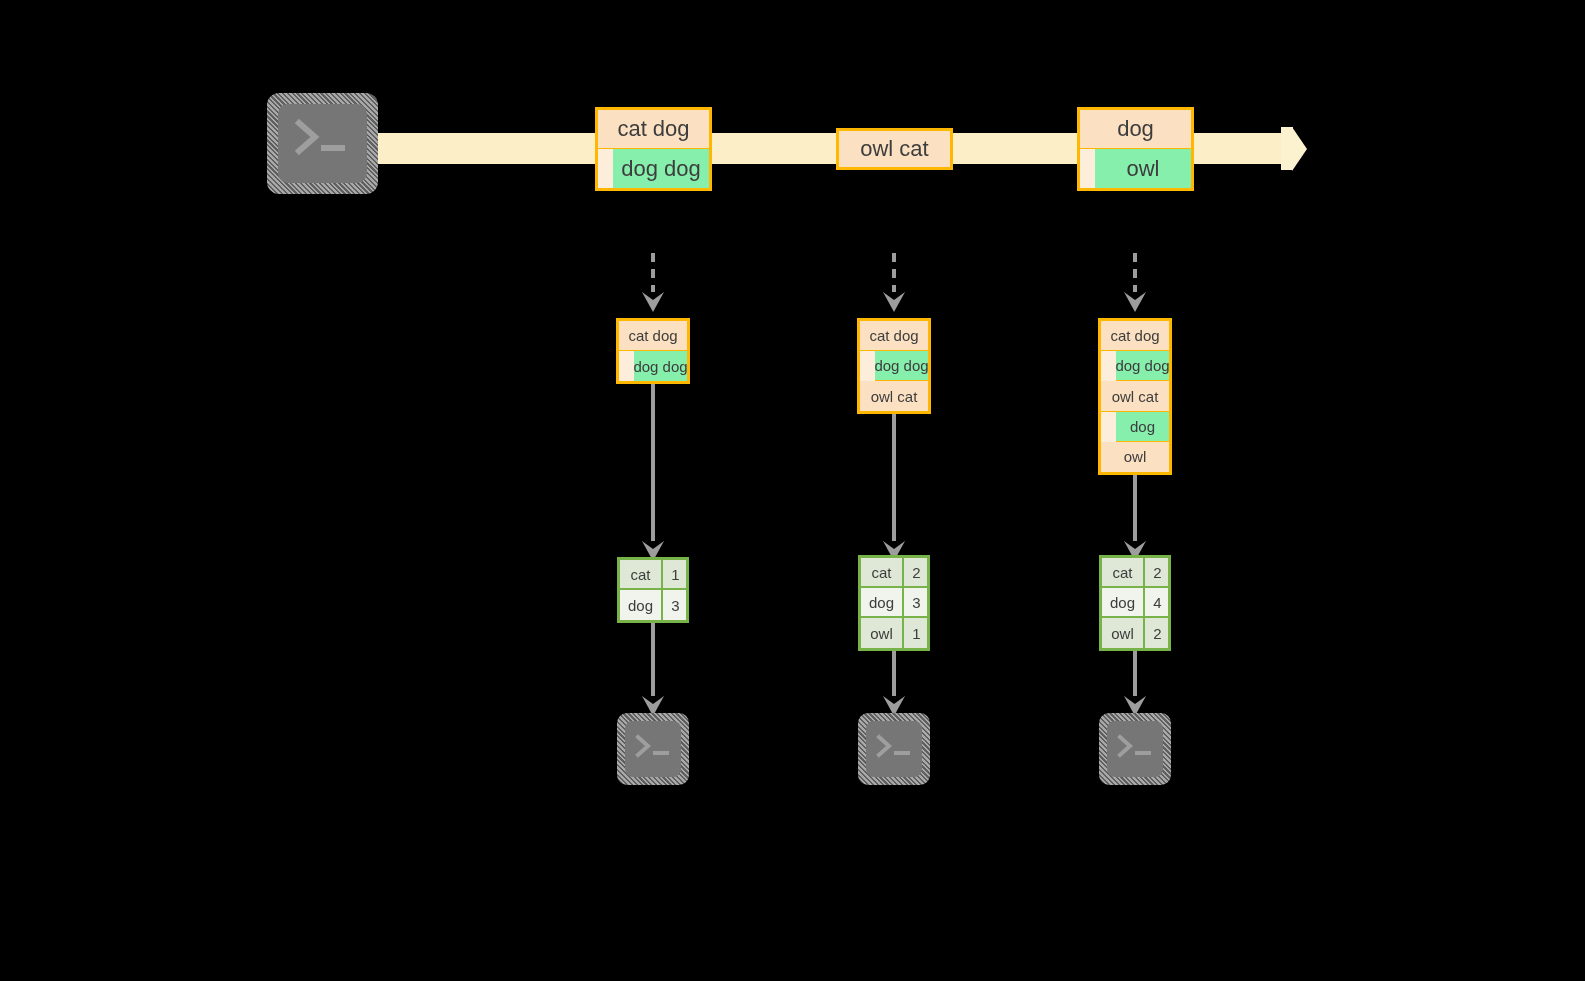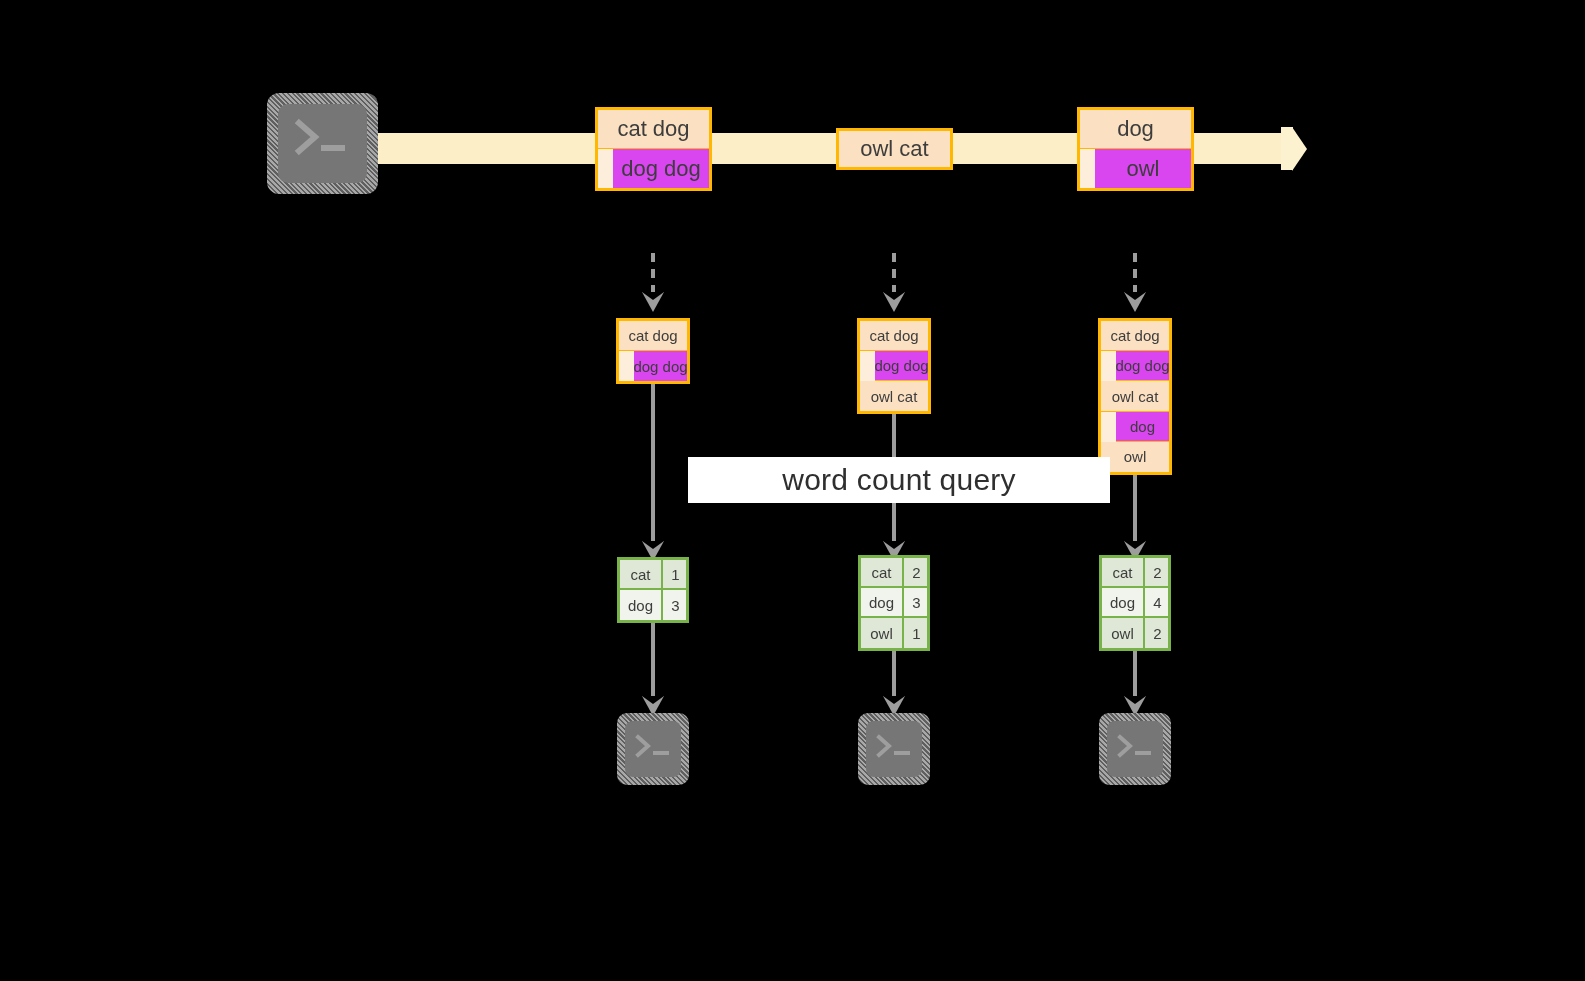--- a/index.html
+++ b/index.html
@@ -65,21 +65,21 @@
     box-sizing: border-box;
     display: flex;
     align-items: center;
     justify-content: center;
     color: #3d3d3d;
     white-space: nowrap;
     border-bottom: 1.6px solid #ffb700;
   }
   .obox .orow:last-child { border-bottom: none; }
   .orow.shade { background: #fce0c2; }
-  .orow.light { background: #d946ef; margin-left: 15px; }
+  .orow.light { background: #86efac; margin-left: 15px; }
 
   
   .obox.big .orow { font-size: 22px; }
   
   .obox.small .orow { font-size: 15px; }
 
   
   .gbox {
     position: absolute;
     box-sizing: border-box;
@@ -227,23 +227,20 @@
 
   <div class="vline" style="left:651px; top:384px; height:164px;"></div>
   <div class="vhead" style="left:642px; top:541px;"></div>
 
   <div class="vline" style="left:892px; top:414px; height:134px;"></div>
   <div class="vhead" style="left:883px; top:541px;"></div>
 
   <div class="vline" style="left:1133px; top:475px; height:73px;"></div>
   <div class="vhead" style="left:1124px; top:541px;"></div>
 
-  <div class="query-band" style="left:688px; top:457px; width:422px; height:46px;">
-    <span>word count query</span>
-  </div>
 
   <div class="gbox" style="left:617px; top:557px; width:72px; height:66px;">
     <div class="grow shade">
       <div class="gcell-word">cat</div>
       <div class="gcell-count">1</div>
     </div>
     <div class="grow light">
       <div class="gcell-word">dog</div>
       <div class="gcell-count">3</div>
     </div>

